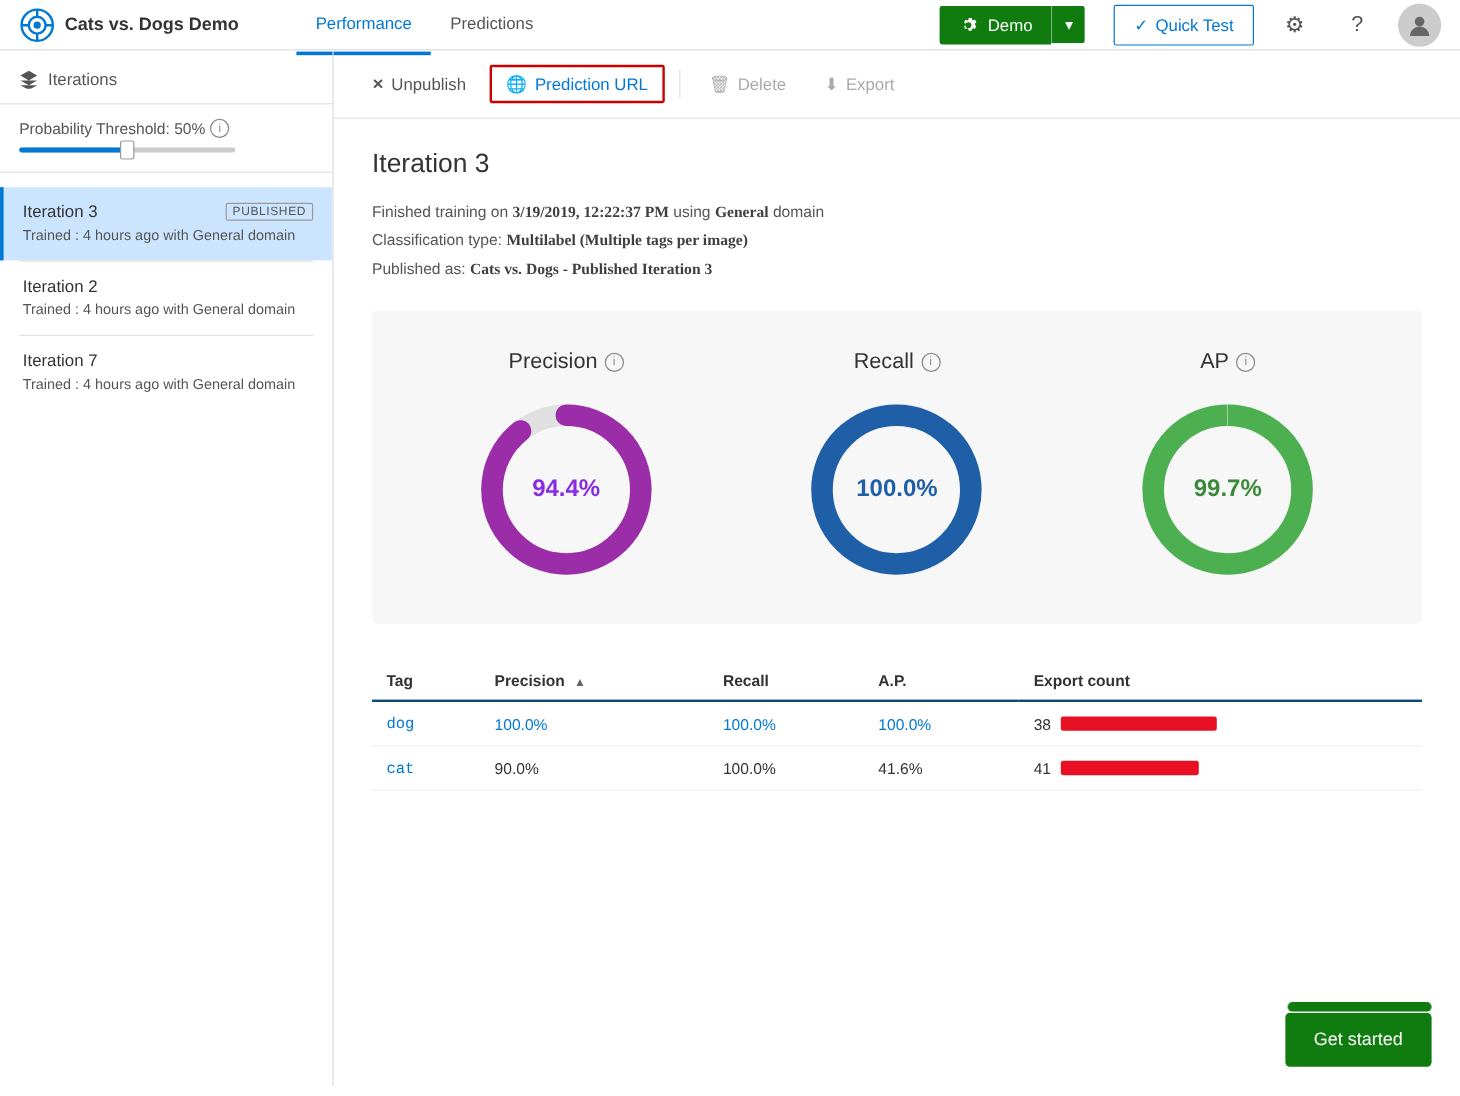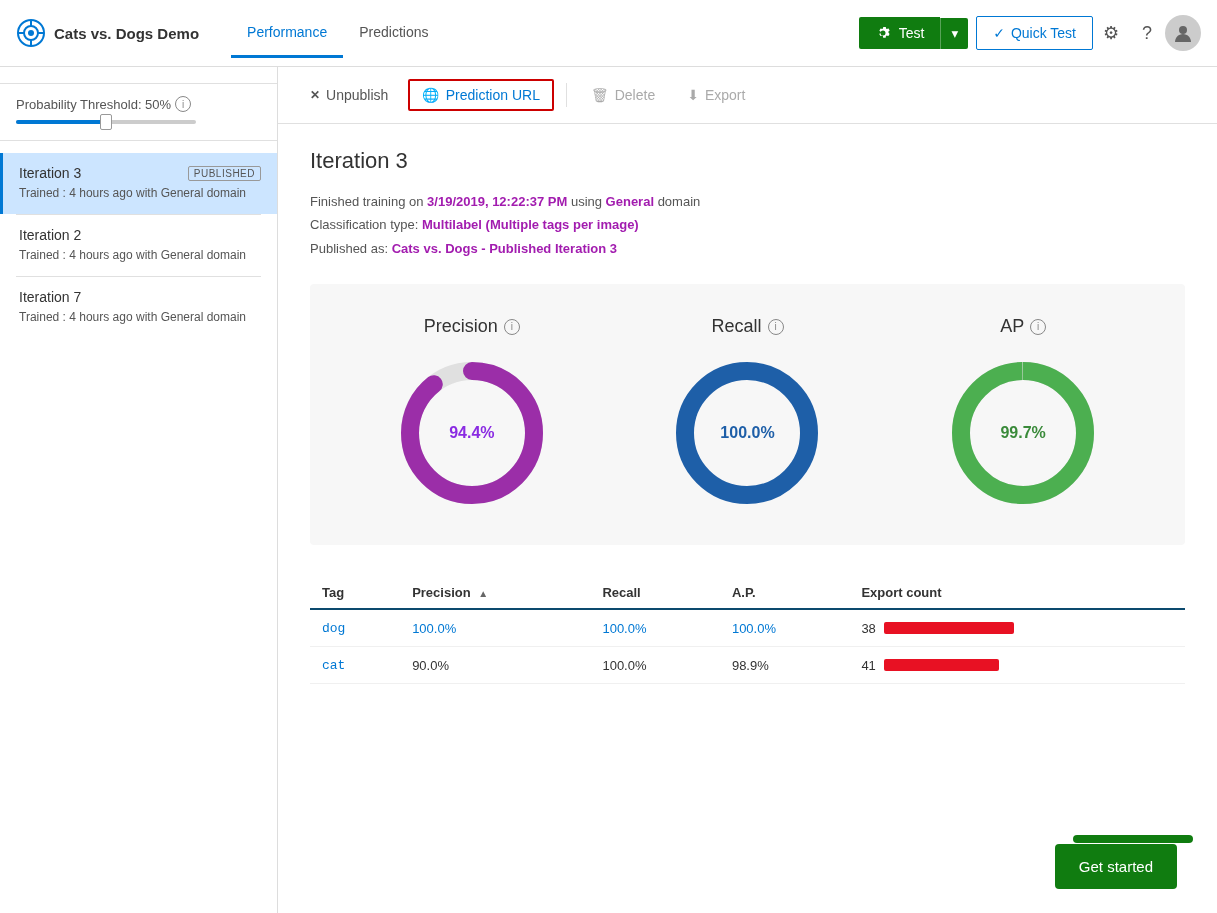--- a/index.html
+++ b/index.html
@@ -1,19 +1,19 @@
 <!DOCTYPE html>
 <html><head>
   <meta charset="utf-8">
   <style>
     * { box-sizing: border-box; margin: 0; padding: 0; }
     body { font-family: 'Segoe UI', Arial, sans-serif; font-size: 14px; color: #333; background: #fff; width: 1217px; height: 913px; overflow: hidden; }
 
     
-    .header { display: flex; align-items: center; height: 67px; border-bottom: 1px solid #ddd; padding: 0 16px; }
+    .header { display: flex; align-items: center; height: 42px; border-bottom: 1px solid #ddd; padding: 0 16px; gap: 16px; }
     .app-logo { display: flex; align-items: center; gap: 8px; margin-right: 12px; }
     .app-logo-icon { width: 30px; height: 30px; }
     .app-title { font-size: 15px; font-weight: 600; color: #333; }
     .nav-tabs { display: flex; gap: 0; margin-left: 20px; }
     .nav-tab { padding: 0 16px; height: 50px; display: flex; align-items: center; font-size: 14px; cursor: pointer; color: #555; border-bottom: 3px solid transparent; }
     .nav-tab.active { color: #0078d4; border-bottom: 3px solid #0078d4; font-weight: 500; }
     .header-spacer { flex: 1; }
     .btn-train { display: flex; align-items: center; gap: 0; }
     .btn-train-main { background: #107c10; color: #fff; border: none; padding: 8px 16px; border-radius: 2px 0 0 2px; cursor: pointer; font-size: 14px; display: flex; align-items: center; gap: 8px; }
     .btn-train-dropdown { background: #107c10; color: #fff; border: none; border-left: 1px solid rgba(255,255,255,0.3); padding: 8px 10px; border-radius: 0 2px 2px 0; cursor: pointer; }
@@ -45,49 +45,49 @@
     
     .main { flex: 1; overflow-y: auto; }
     .toolbar { display: flex; align-items: center; gap: 8px; padding: 12px 20px; border-bottom: 1px solid #e0e0e0; }
     .toolbar-btn { display: flex; align-items: center; gap: 6px; padding: 6px 12px; border: none; background: transparent; cursor: pointer; color: #555; font-size: 14px; border-radius: 2px; }
     .toolbar-btn.highlighted { border: 2px solid #c00; color: #0078d4; }
     .toolbar-btn.disabled { color: #aaa; cursor: default; }
     .toolbar-separator { width: 1px; height: 24px; background: #e0e0e0; margin: 0 4px; }
     .content { padding: 24px 32px; }
     .iteration-title { font-size: 22px; font-weight: 300; margin-bottom: 16px; color: #333; }
     .iteration-info { font-size: 13px; color: #555; line-height: 1.8; margin-bottom: 24px; }
-    .iteration-info strong { color: #a21caf; font-weight: 600; }
+    .iteration-info strong { color: #404040; font-weight: 600; font-family: Liberation Serif, serif; }
 
     
     .metrics-section { background: #f7f7f7; border-radius: 4px; padding: 32px 24px; display: flex; justify-content: space-around; align-items: center; margin-bottom: 32px; }
     .metric-item { display: flex; flex-direction: column; align-items: center; gap: 16px; }
     .metric-label { font-size: 18px; color: #333; display: flex; align-items: center; gap: 6px; }
     .info-icon { width: 16px; height: 16px; border-radius: 50%; border: 1px solid #888; display: inline-flex; align-items: center; justify-content: center; font-size: 10px; color: #888; cursor: pointer; }
 
     
     .donut-container { position: relative; width: 160px; height: 160px; }
     .donut-container svg { width: 160px; height: 160px; }
-    .donut-value { position: absolute; top: 50%; left: 50%; transform: translate(-50%, -50%); font-size: 16px; font-weight: 600; }
+    .donut-value { position: absolute; top: 50%; left: 50%; transform: translate(-50%, -50%); font-size: 20px; font-weight: 600; }
     .donut-value.purple { color: #8a2be2; }
     .donut-value.blue { color: #1e5fa8; }
     .donut-value.green { color: #3a8a3a; }
 
     
     .section-title { font-size: 20px; font-weight: 300; margin-bottom: 20px; color: #333; }
     .perf-table { width: 100%; border-collapse: collapse; }
     .perf-table th { text-align: left; padding: 8px 12px; font-size: 13px; font-weight: 600; color: #333; border-bottom: 2px solid #0c4a6e; }
     .perf-table th.sortable { cursor: pointer; }
     .perf-table td { padding: 10px 12px; font-size: 13px; border-bottom: 1px solid #f0f0f0; }
     .tag-link { color: #0078d4; text-decoration: none; cursor: pointer; font-family: Liberation Mono, monospace; }
     .bar-cell { display: flex; align-items: center; gap: 8px; }
     .bar { height: 12px; border-radius: 2px; background: #e81123; }
     .sort-icon { display: inline-block; margin-left: 4px; color: #666; font-size: 10px; }
 
     
-    .get-started-btn { position: fixed; bottom: 24px; right: 40px; background: #107c10; color: #fff; border: none; padding: 14px 24px; border-radius: 4px; font-size: 15px; cursor: pointer; font-weight: 500; }
+    .get-started-btn { position: fixed; bottom: 24px; right: 24px; background: #107c10; color: #fff; border: none; padding: 14px 24px; border-radius: 4px; font-size: 15px; cursor: pointer; font-weight: 500; }
 
     
     .green-indicator { position: fixed; bottom: 70px; right: 24px; width: 120px; height: 8px; background: #107c10; border-radius: 4px; }
   </style>
 </head>
 <body>
 
 <div class="header">
   <div class="app-logo">
     <svg class="app-logo-icon" viewBox="0 0 30 30" xmlns="http://www.w3.org/2000/svg">
@@ -111,21 +111,21 @@
     </div>
   </nav>
 
   <div class="header-spacer"></div>
 
   <div class="btn-train">
     <button class="btn-train-main">
       <svg width="16" height="16" viewBox="0 0 16 16" fill="white">
         <path d="M8 10.5a2.5 2.5 0 1 1 0-5 2.5 2.5 0 0 1 0 5zm5.4-3a5.4 5.4 0 0 0 .05-.5 5.4 5.4 0 0 0-.05-.5l1.1-.85a.26.26 0 0 0 .06-.34l-1.05-1.82a.26.26 0 0 0-.32-.11l-1.3.52a5.3 5.3 0 0 0-.86-.5l-.2-1.38A.25.25 0 0 0 10.5 2h-2.1a.25.25 0 0 0-.25.22l-.2 1.38a5.3 5.3 0 0 0-.86.5l-1.3-.52a.25.25 0 0 0-.32.11L4.42 5.51a.26.26 0 0 0 .06.34l1.1.85A5.4 5.4 0 0 0 5.5 7.5a5.4 5.4 0 0 0 .05.5l-1.1.85a.26.26 0 0 0-.06.34l1.05 1.82c.07.12.21.16.32.11l1.3-.52c.27.19.56.35.86.5l.2 1.38c.04.13.14.22.25.22h2.1c.11 0 .21-.09.25-.22l.2-1.38c.3-.15.59-.31.86-.5l1.3.52c.12.05.25 0 .32-.11l1.05-1.82a.26.26 0 0 0-.06-.34L13.4 7.5z"></path>
       </svg>
-      <span>Test</span>
+      <span>Demo</span>
     </button>
     <button class="btn-train-dropdown">▾</button>
   </div>
 
   <button class="btn-quick-test">
     <span>✓</span>
     <span>Quick Test</span>
   </button>
 
   <div class="header-icon">⚙</div>
@@ -134,20 +134,26 @@
     <svg width="22" height="22" viewBox="0 0 22 22" fill="#666">
       <circle cx="11" cy="8" r="4"></circle>
       <path d="M3 20c0-4.4 3.6-8 8-8s8 3.6 8 8H3z"></path>
     </svg>
   </div>
 </div>
 
 <div class="layout">
 
   <div class="sidebar">
+    <div class="sidebar-header">
+      <svg width="16" height="16" viewBox="0 0 16 16" fill="#555">
+        <path d="M8 1L1 5l7 4 7-4-7-4zM1 9l7 4 7-4M1 13l7 4 7-4"></path>
+      </svg>
+      <span>Iterations</span>
+    </div>
 
     <div class="sidebar-divider"></div>
 
     <div class="probability-section">
       <div class="probability-label">
         <span>Probability Threshold: 50%</span>
         <span class="info-icon">i</span>
       </div>
       <div class="slider-container">
         <div class="slider">
@@ -293,21 +299,21 @@
               <div class="bar-cell">
                 <span>38</span>
                 <div class="bar" style="width:130px;"></div>
               </div>
             </td>
           </tr>
           <tr>
             <td><a class="tag-link">cat</a></td>
             <td>90.0%</td>
             <td>100.0%</td>
-            <td>98.9%</td>
+            <td>41.6%</td>
             <td>
               <div class="bar-cell">
                 <span>41</span>
                 <div class="bar" style="width:115px;"></div>
               </div>
             </td>
           </tr>
         </tbody>
       </table>
 

